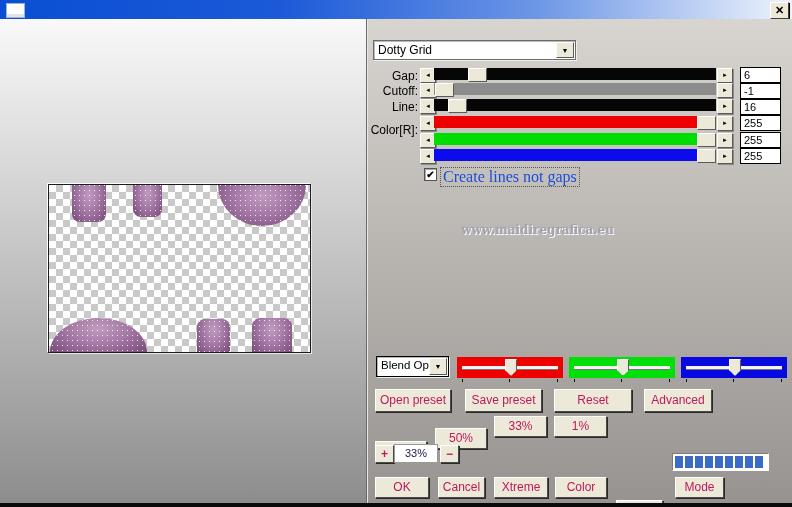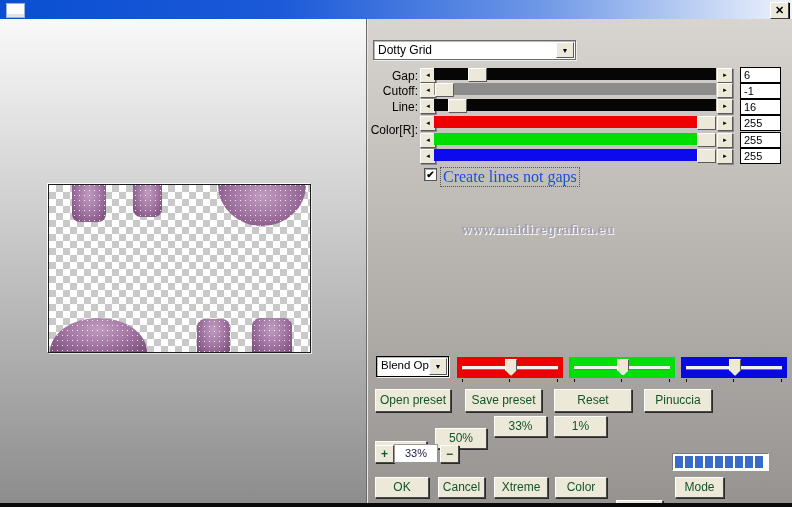--- a/index.html
+++ b/index.html
@@ -72,21 +72,21 @@
   .mix{position:absolute;top:357px;width:106px;height:21px;}
   .mix .groove{position:absolute;left:5px;right:5px;top:9px;height:3px;background:#f2f2f2;
     box-shadow:0 1px 0 #777;}
   .mix .mthumb{position:absolute;left:48px;top:2px;width:10px;height:15px;background:#ece9d8;
     border:1px solid;border-color:#fff #5a5a5a #5a5a5a #fff;
     clip-path:polygon(0 0,100% 0,100% 65%,50% 100%,0 65%);cursor:pointer;}
   .tick{position:absolute;bottom:-4px;width:1px;height:3px;background:#111;}
 
   
   .btn{position:absolute;background:#ece9d8;border:1px solid;border-color:#fff #4a4a4a #4a4a4a #fff;
-    box-shadow:1px 1px 0 #2a2a2a;font-size:12px;color:#14532d;text-align:center;cursor:pointer;
+    box-shadow:1px 1px 0 #2a2a2a;font-size:12px;color:#be185d;text-align:center;cursor:pointer;
     font-family:"Liberation Sans",sans-serif;}
   .btn-lg{height:19px;line-height:19px;}
 
   
   .stepper-val{position:absolute;left:394px;top:444px;width:42px;height:17px;background:#fff;
     border:1px solid #999;font-size:11px;color:#1a1a4d;text-align:center;line-height:17px;}
 
   
   .progress{position:absolute;left:672px;top:453px;width:93px;height:16px;background:#fff;
     border:1px solid;border-color:#7a7a7a #fdfdfd #fdfdfd #7a7a7a;display:flex;align-items:center;
@@ -197,21 +197,21 @@
     <div class="groove"></div>
     <div class="mthumb"></div>
     <div class="tick" style="left:5px;"></div>
     <div class="tick" style="left:52px;"></div>
     <div class="tick" style="right:5px;"></div>
   </div>
 
   <div class="btn" style="left:375px;top:389px;width:74px;height:21px;line-height:21px;">Open preset</div>
   <div class="btn" style="left:465px;top:389px;width:75px;height:21px;line-height:21px;">Save preset</div>
   <div class="btn" style="left:554px;top:389px;width:76px;height:21px;line-height:21px;">Reset</div>
-  <div class="btn" style="left:644px;top:389px;width:66px;height:21px;line-height:21px;">Pinuccia</div>
+  <div class="btn" style="left:644px;top:389px;width:66px;height:21px;line-height:21px;">Advanced</div>
 
   <div class="btn btn-lg" style="left:375px;top:441px;width:50px;">100%</div>
   <div class="btn btn-lg" style="left:435px;top:416px;width:50px;margin-top:12px;">50%</div>
   <div class="btn btn-lg" style="left:494px;top:416px;width:51px;">33%</div>
   <div class="btn btn-lg" style="left:554px;top:416px;width:51px;">1%</div>
 
   <div class="btn" style="left:375px;top:445px;width:17px;height:16px;line-height:16px;font-weight:bold;">+</div>
   <div class="stepper-val">33%</div>
   <div class="btn" style="left:440px;top:445px;width:17px;height:16px;line-height:16px;font-weight:bold;">−</div>
 

